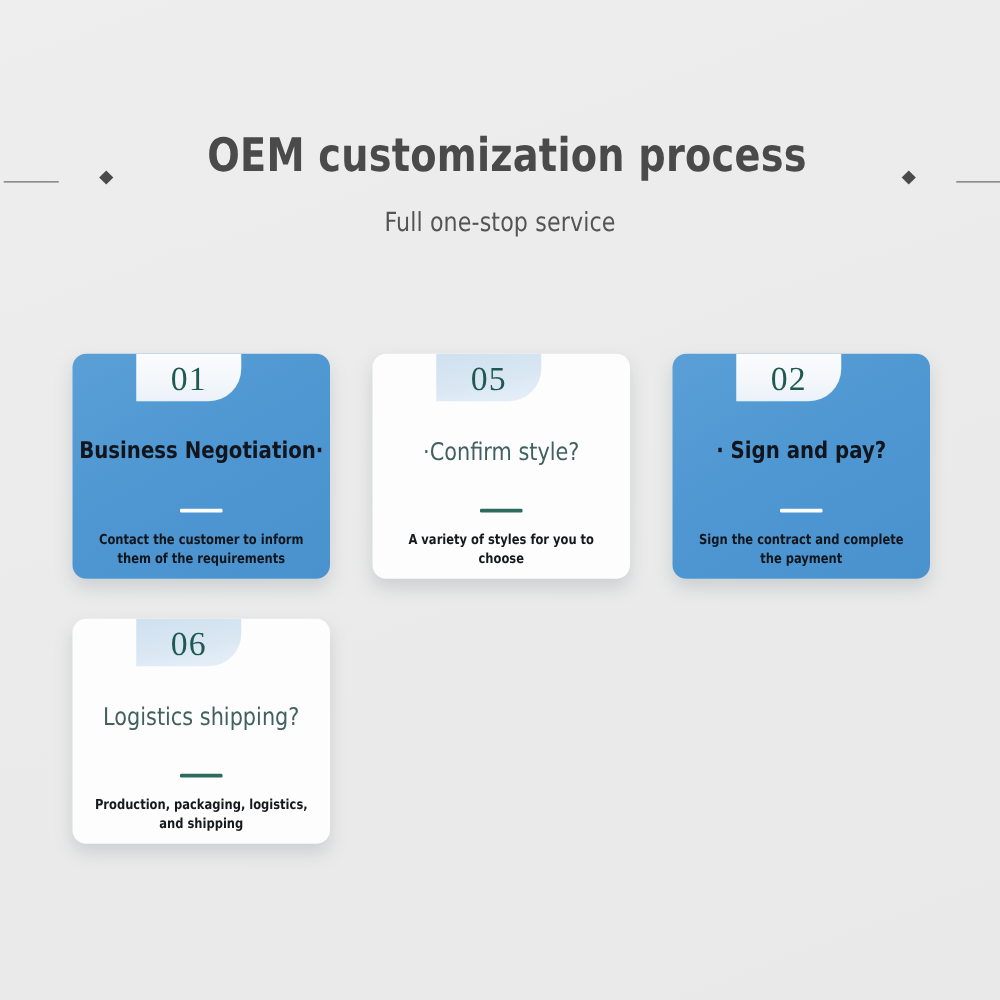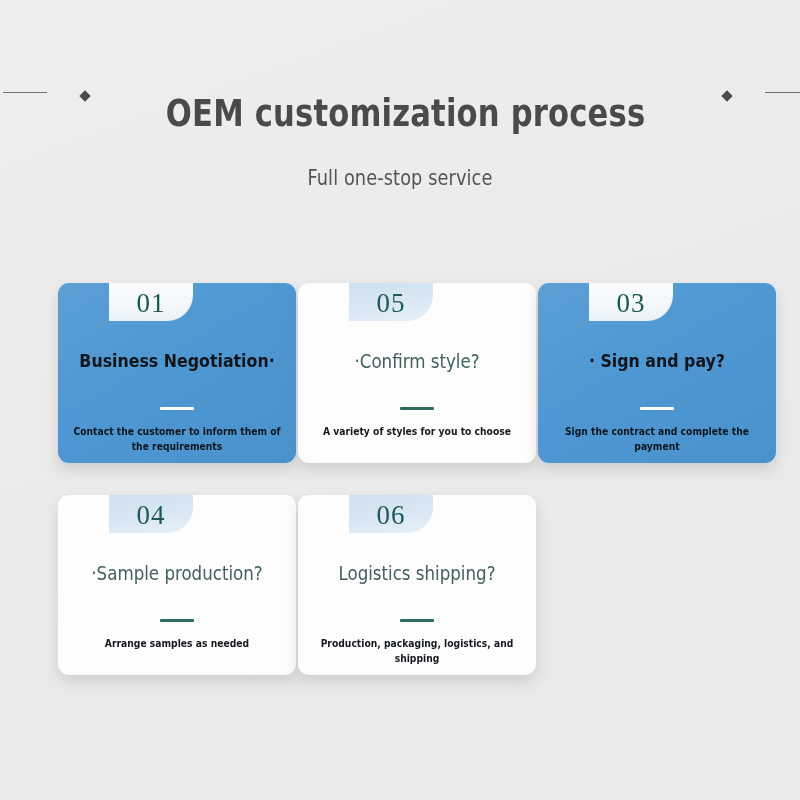--- a/index.html
+++ b/index.html
@@ -27,21 +27,21 @@
   .header {
     position: absolute;
     top: 92px;
     left: 0;
     width: 800px;
     text-align: center;
   }
 
   .title-row {
     display: flex;
-    align-items: flex-start;
+    align-items: flex-end;
     justify-content: center;
     gap: 14px;
     height: 54px;
     margin-left: 12px;
   }
 
   .deco-line {
     width: 44px;
     height: 1px;
     background: #6e6e6e;
@@ -85,21 +85,21 @@
     left: 58px;
     width: 686px;
     display: grid;
     grid-template-columns: repeat(3, 206px);
     grid-column-gap: 34px;
     grid-row-gap: 32px;
   }
 
   .card {
     position: relative;
-    width: 238px;
+    width: 206px;
     height: 180px;
     border-radius: 11px;
     box-shadow: 0 7px 14px rgba(120, 130, 140, 0.26);
     overflow: hidden;
   }
 
   .card.blue {
     background: linear-gradient(150deg, #5b9fd6 0%, #4e97d2 48%, #4a92cd 100%);
   }
 
@@ -232,35 +232,27 @@
       <div class="num-tab">
         <span class="num-text">05</span>
       </div>
       <div class="card-title">·Confirm style?</div>
       <div class="divider"></div>
       <div class="card-desc">A variety of styles for you to choose</div>
     </div>
 
     <div class="card blue">
       <div class="num-tab">
-        <span class="num-text">03</span>
+        <span class="num-text">02</span>
       </div>
       <div class="card-title">· Sign and pay?</div>
       <div class="divider"></div>
       <div class="card-desc">Sign the contract and complete the payment</div>
     </div>
 
-    <div class="card white">
-      <div class="num-tab">
-        <span class="num-text">04</span>
-      </div>
-      <div class="card-title">·Sample production?</div>
-      <div class="divider"></div>
-      <div class="card-desc">Arrange samples as needed</div>
-    </div>
 
 
     <div class="card white">
       <div class="num-tab">
         <span class="num-text">06</span>
       </div>
       <div class="card-title">Logistics shipping?</div>
       <div class="divider"></div>
       <div class="card-desc">Production, packaging, logistics, and shipping</div>
     </div>

